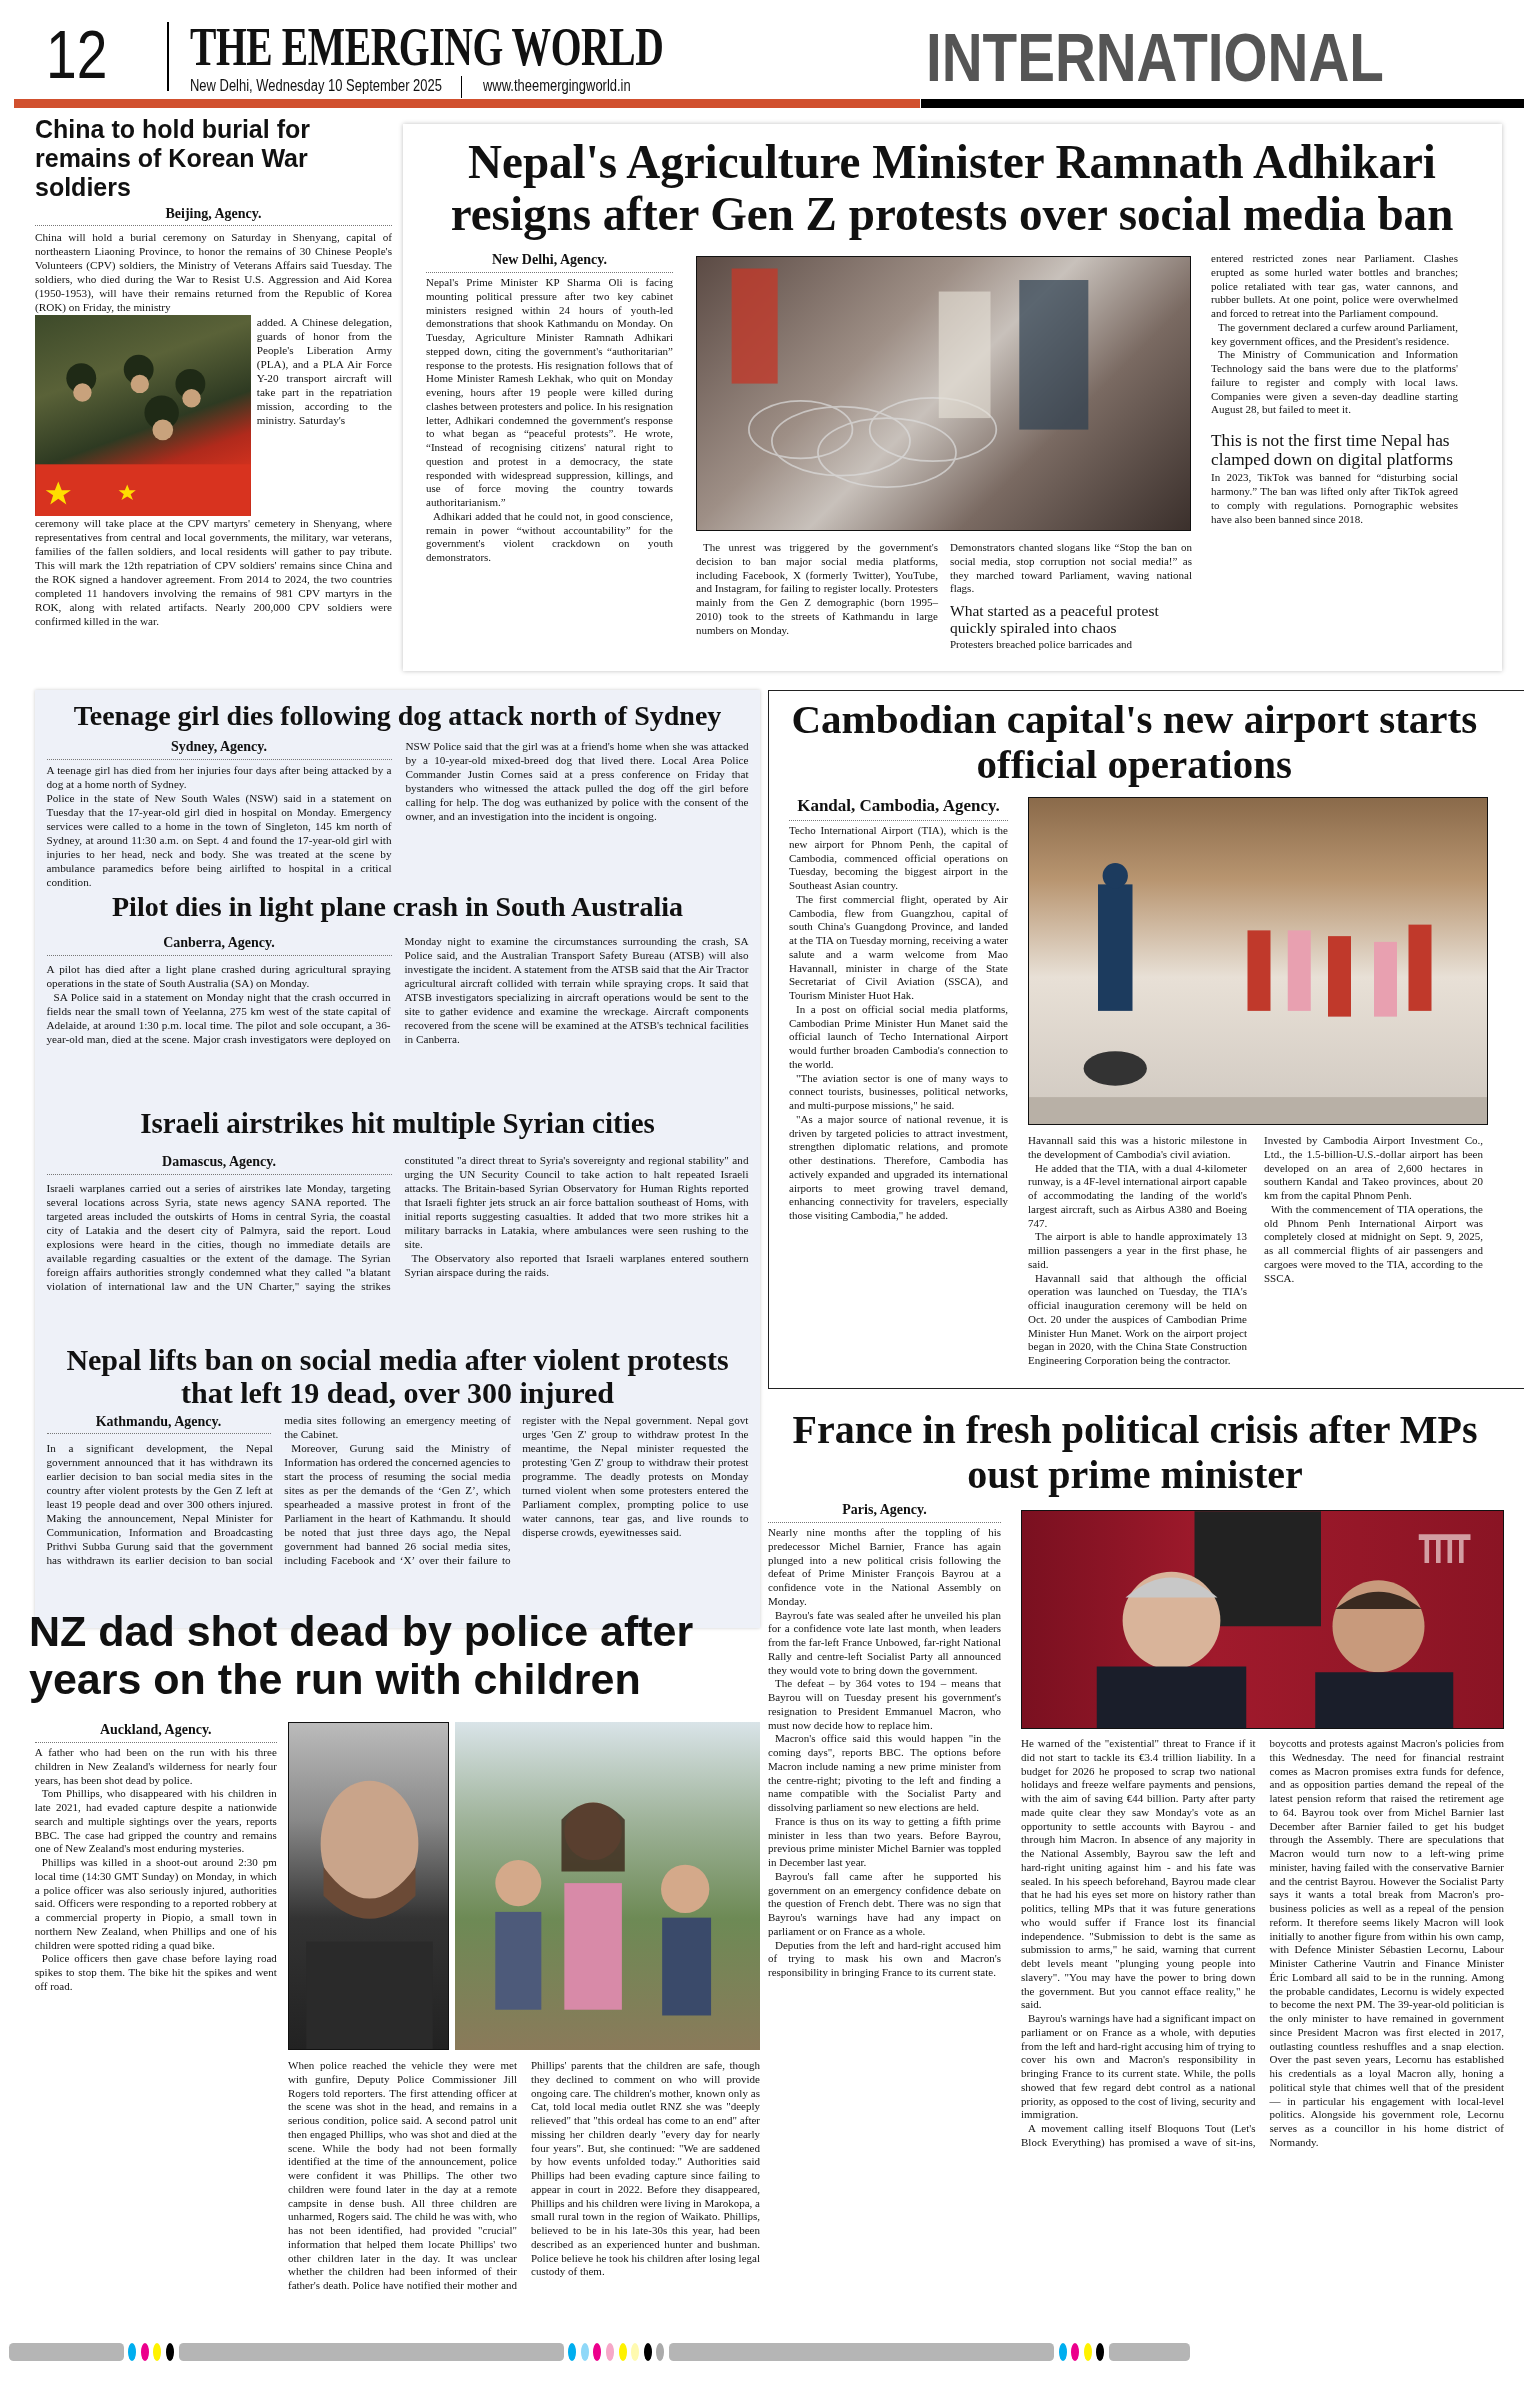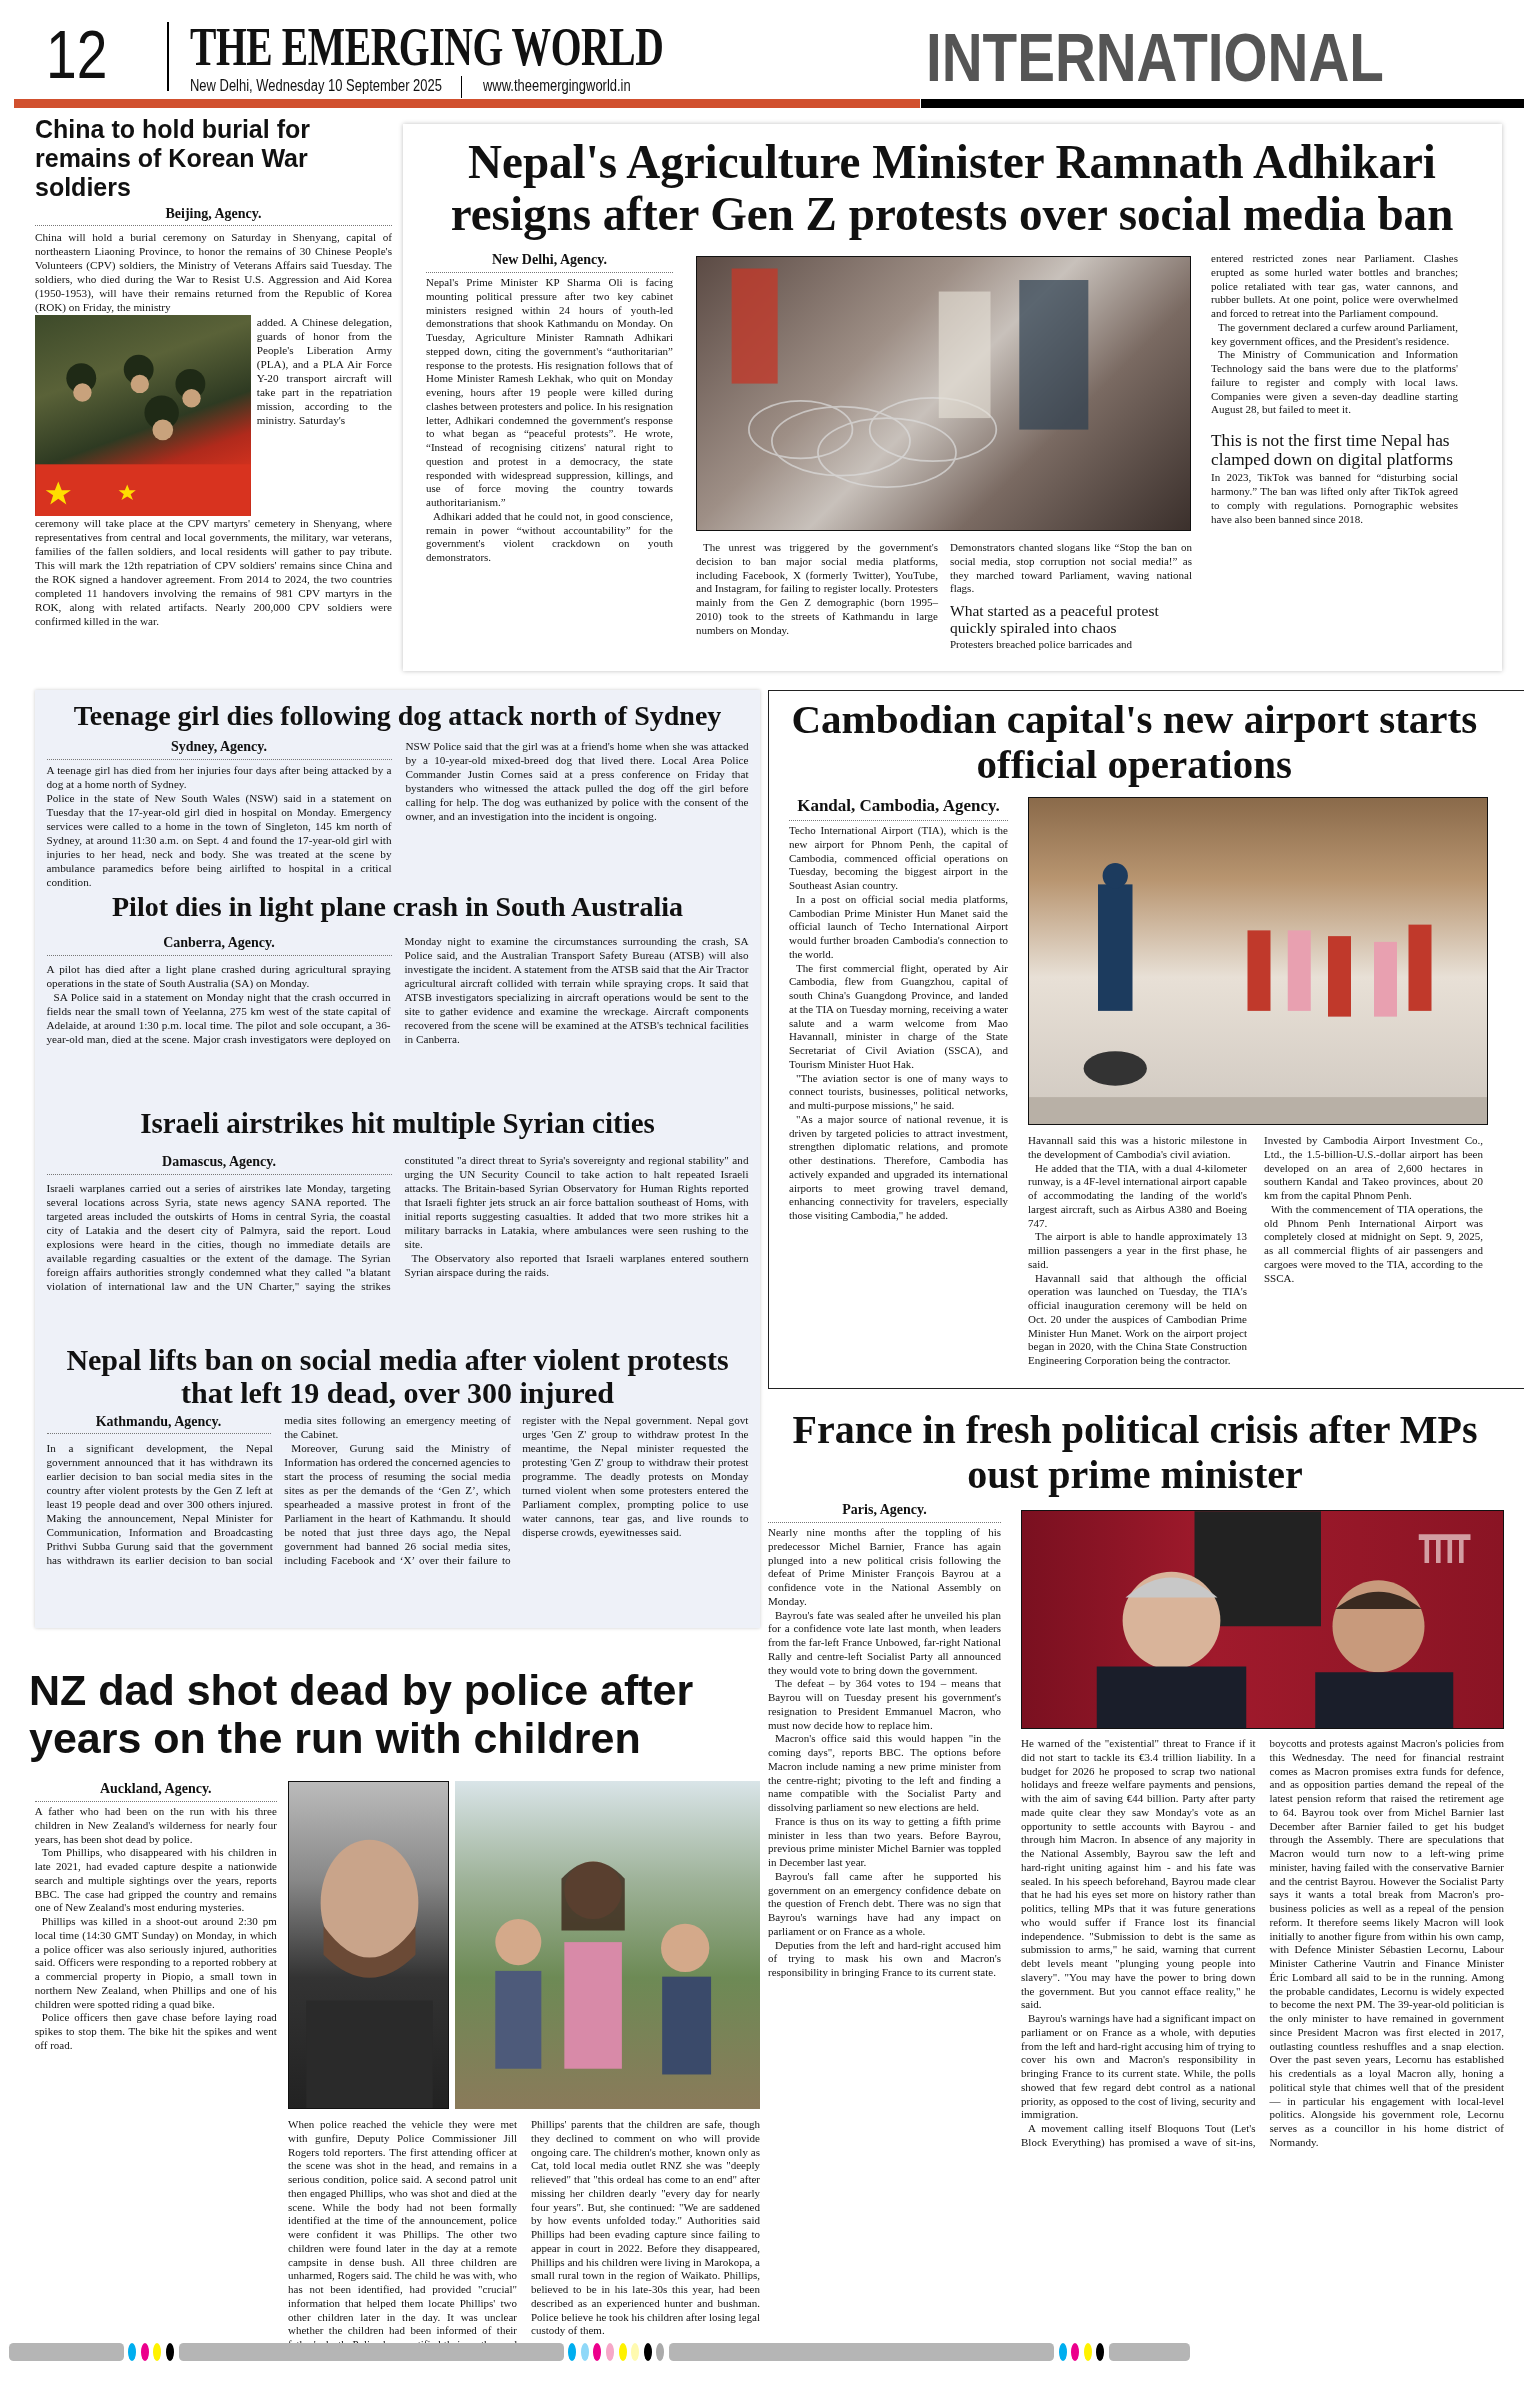--- a/index.html
+++ b/index.html
@@ -178,22 +178,22 @@
     </div>
   </div>
 </div>
 
 <div class="abs" style="left:768px;top:690px;width:870px;height:699px;border:1.2px solid #222">
   <div class="hl" style="position:absolute;left:5.8px;top:5.8px;width:719px;font-size:41px;line-height:1.1">Cambodian capital's new airport starts official operations</div>
   <div style="position:absolute;left:20px;top:105px;width:219px">
     <div class="dateline" style="font-size:17px">Kandal, Cambodia, Agency.</div>
     <div class="body" style="font-size:11px">
       <p>Techo International Airport (TIA), which is the new airport for Phnom Penh, the capital of Cambodia, commenced official operations on Tuesday, becoming the biggest airport in the Southeast Asian country.</p>
+      <p>The first commercial flight, operated by Air Cambodia, flew from Guangzhou, capital of south China's Guangdong Province, and landed at the TIA on Tuesday morning, receiving a water salute and a warm welcome from Mao Havannall, minister in charge of the State Secretariat of Civil Aviation (SSCA), and Tourism Minister Huot Hak.</p>
       <p>In a post on official social media platforms, Cambodian Prime Minister Hun Manet said the official launch of Techo International Airport would further broaden Cambodia's connection to the world.</p>
-      <p>The first commercial flight, operated by Air Cambodia, flew from Guangzhou, capital of south China's Guangdong Province, and landed at the TIA on Tuesday morning, receiving a water salute and a warm welcome from Mao Havannall, minister in charge of the State Secretariat of Civil Aviation (SSCA), and Tourism Minister Huot Hak.</p>
       <p>"The aviation sector is one of many ways to connect tourists, businesses, political networks, and multi-purpose missions," he said.</p>
       <p>"As a major source of national revenue, it is driven by targeted policies to attract investment, strengthen diplomatic relations, and promote other destinations. Therefore, Cambodia has actively expanded and upgraded its international airports to meet growing travel demand, enhancing connectivity for travelers, especially those visiting Cambodia," he added.</p>
     </div>
   </div>
   <div class="photo" style="position:absolute;left:259px;top:106px;width:460px;height:328px;background:linear-gradient(180deg,#8a6a4a 0%,#b89570 25%,#e8e0d6 55%,#cfc8c0 100%)">
     <svg width="460" height="328" viewBox="0 0 800 570">
       <g fill="#1c3b5e">
           <rect x="120" y="150" width="60" height="220"></rect>
           <circle cx="150" cy="135" r="22"></circle>
         </g>
@@ -260,21 +260,21 @@
   </div>
   <div style="position:absolute;left:253px;top:339px;width:483px">
     <div class="body" style="font-size:11px;column-count:2;column-gap:14px">
       <p>He warned of the "existential" threat to France if it did not start to tackle its €3.4 trillion liability. In a budget for 2026 he proposed to scrap two national holidays and freeze welfare payments and pensions, with the aim of saving €44 billion. Party after party made quite clear they saw Monday's vote as an opportunity to settle accounts with Bayrou - and through him Macron. In absence of any majority in the National Assembly, Bayrou saw the left and hard-right uniting against him - and his fate was sealed. In his speech beforehand, Bayrou made clear that he had his eyes set more on history rather than politics, telling MPs that it was future generations who would suffer if France lost its financial independence. "Submission to debt is the same as submission to arms," he said, warning that current debt levels meant "plunging young people into slavery". "You may have the power to bring down the government. But you cannot efface reality," he said.</p>
       <p>Bayrou's warnings have had a significant impact on parliament or on France as a whole, with deputies from the left and hard-right accusing him of trying to cover his own and Macron's responsibility in bringing France to its current state. While, the polls showed that few regard debt control as a national priority, as opposed to the cost of living, security and immigration.</p>
       <p>A movement calling itself Bloquons Tout (Let's Block Everything) has promised a wave of sit-ins, boycotts and protests against Macron's policies from this Wednesday. The need for financial restraint comes as Macron promises extra funds for defence, and as opposition parties demand the repeal of the latest pension reform that raised the retirement age to 64. Bayrou took over from Michel Barnier last December after Barnier failed to get his budget through the Assembly. There are speculations that Macron would turn now to a left-wing prime minister, having failed with the conservative Barnier and the centrist Bayrou. However the Socialist Party says it wants a total break from Macron's pro-business policies as well as a repeal of the pension reform. It therefore seems likely Macron will look initially to another figure from within his own camp, with Defence Minister Sébastien Lecornu, Labour Minister Catherine Vautrin and Finance Minister Éric Lombard all said to be in the running. Among the probable candidates, Lecornu is widely expected to become the next PM. The 39-year-old politician is the only minister to have remained in government since President Macron was first elected in 2017, outlasting countless reshuffles and a snap election. Over the past seven years, Lecornu has established his credentials as a loyal Macron ally, honing a political style that chimes well that of the president — in particular his engagement with local-level politics. Alongside his government role, Lecornu serves as a councillor in his home district of Normandy.</p>
     </div>
   </div>
 </div>
 
-<div class="abs" style="left:29px;top:1666px;width:731px;height:699px">
+<div class="abs" style="left:29px;top:1607px;width:731px;height:699px">
   <div class="hl-sans" style="position:absolute;left:0;top:0;width:731px;font-size:43px;line-height:1.12">NZ dad shot dead by police after years on the run with children</div>
   <div style="position:absolute;left:5.8px;top:115px;width:242px">
     <div class="dateline">Auckland, Agency.</div>
     <div class="body" style="font-size:11px">
       <p>A father who had been on the run with his three children in New Zealand's wilderness for nearly four years, has been shot dead by police.</p>
       <p>Tom Phillips, who disappeared with his children in late 2021, had evaded capture despite a nationwide search and multiple sightings over the years, reports BBC. The case had gripped the country and remains one of New Zealand's most enduring mysteries.</p>
       <p>Phillips was killed in a shoot-out around 2:30 pm local time (14:30 GMT Sunday) on Monday, in which a police officer was also seriously injured, authorities said. Officers were responding to a reported robbery at a commercial property in Piopio, a small town in northern New Zealand, when Phillips and one of his children were spotted riding a quad bike.</p>
       <p>Police officers then gave chase before laying road spikes to stop them. The bike hit the spikes and went off road.</p>
     </div>
   </div>

